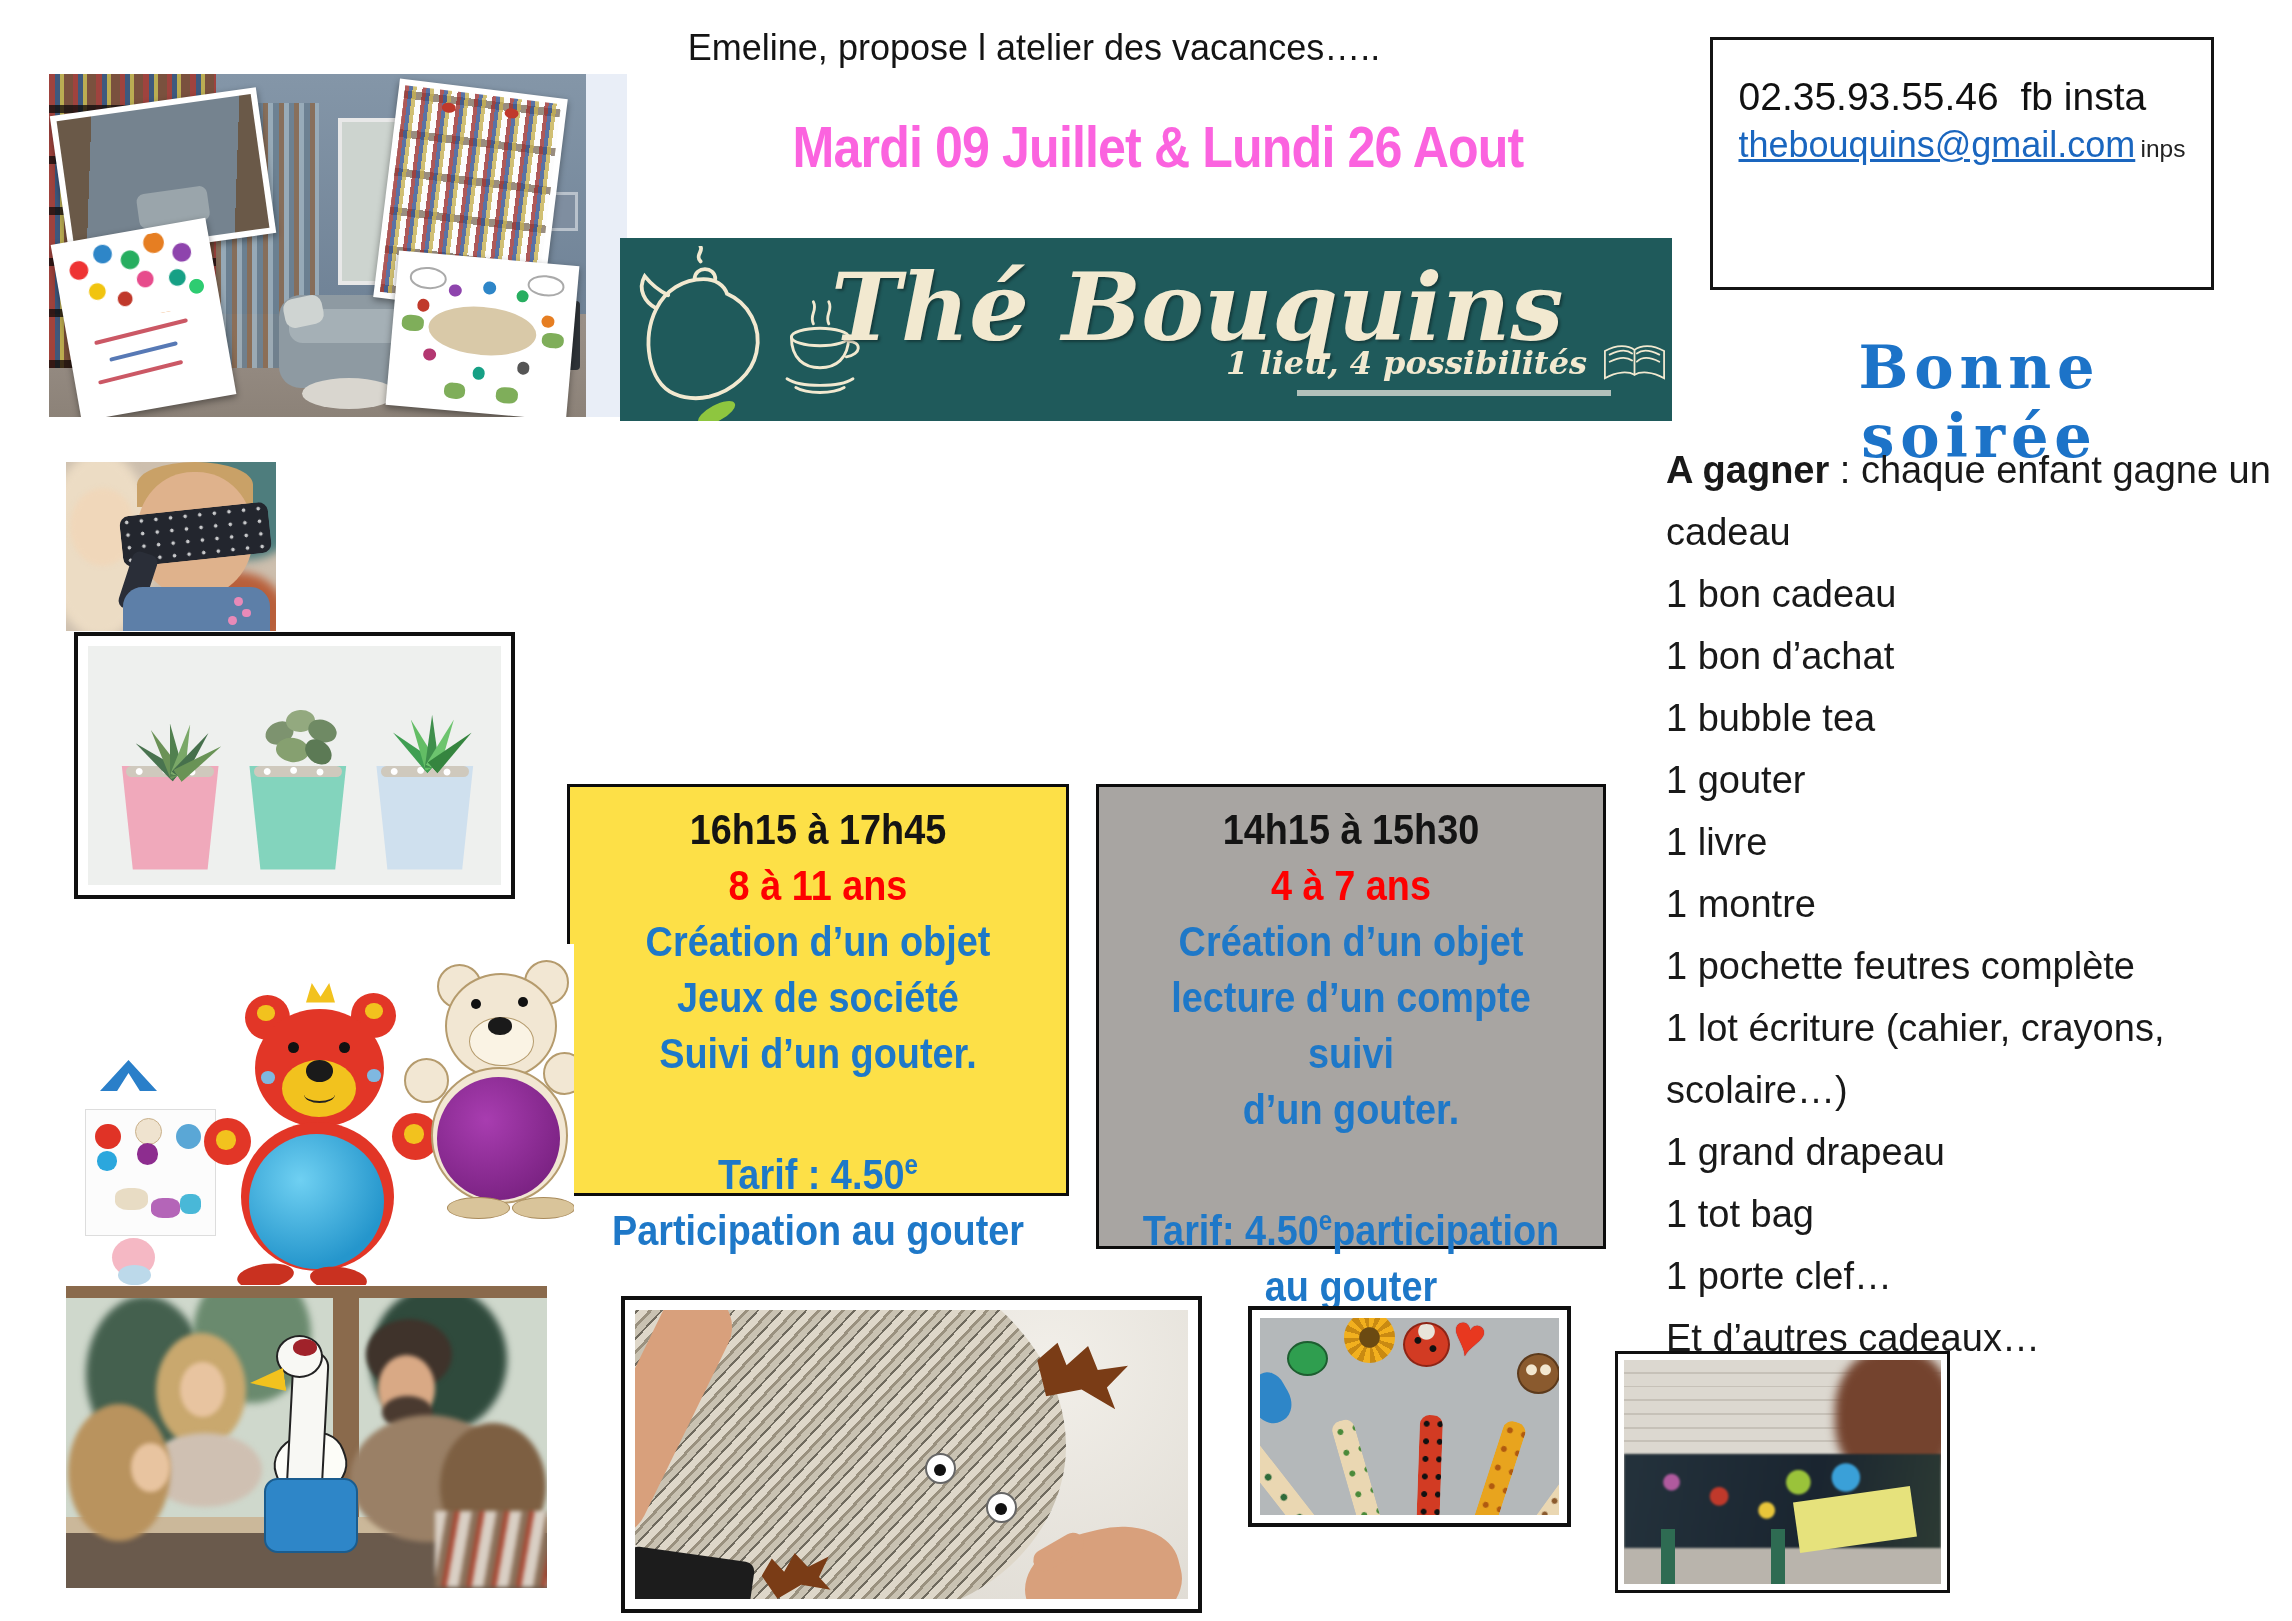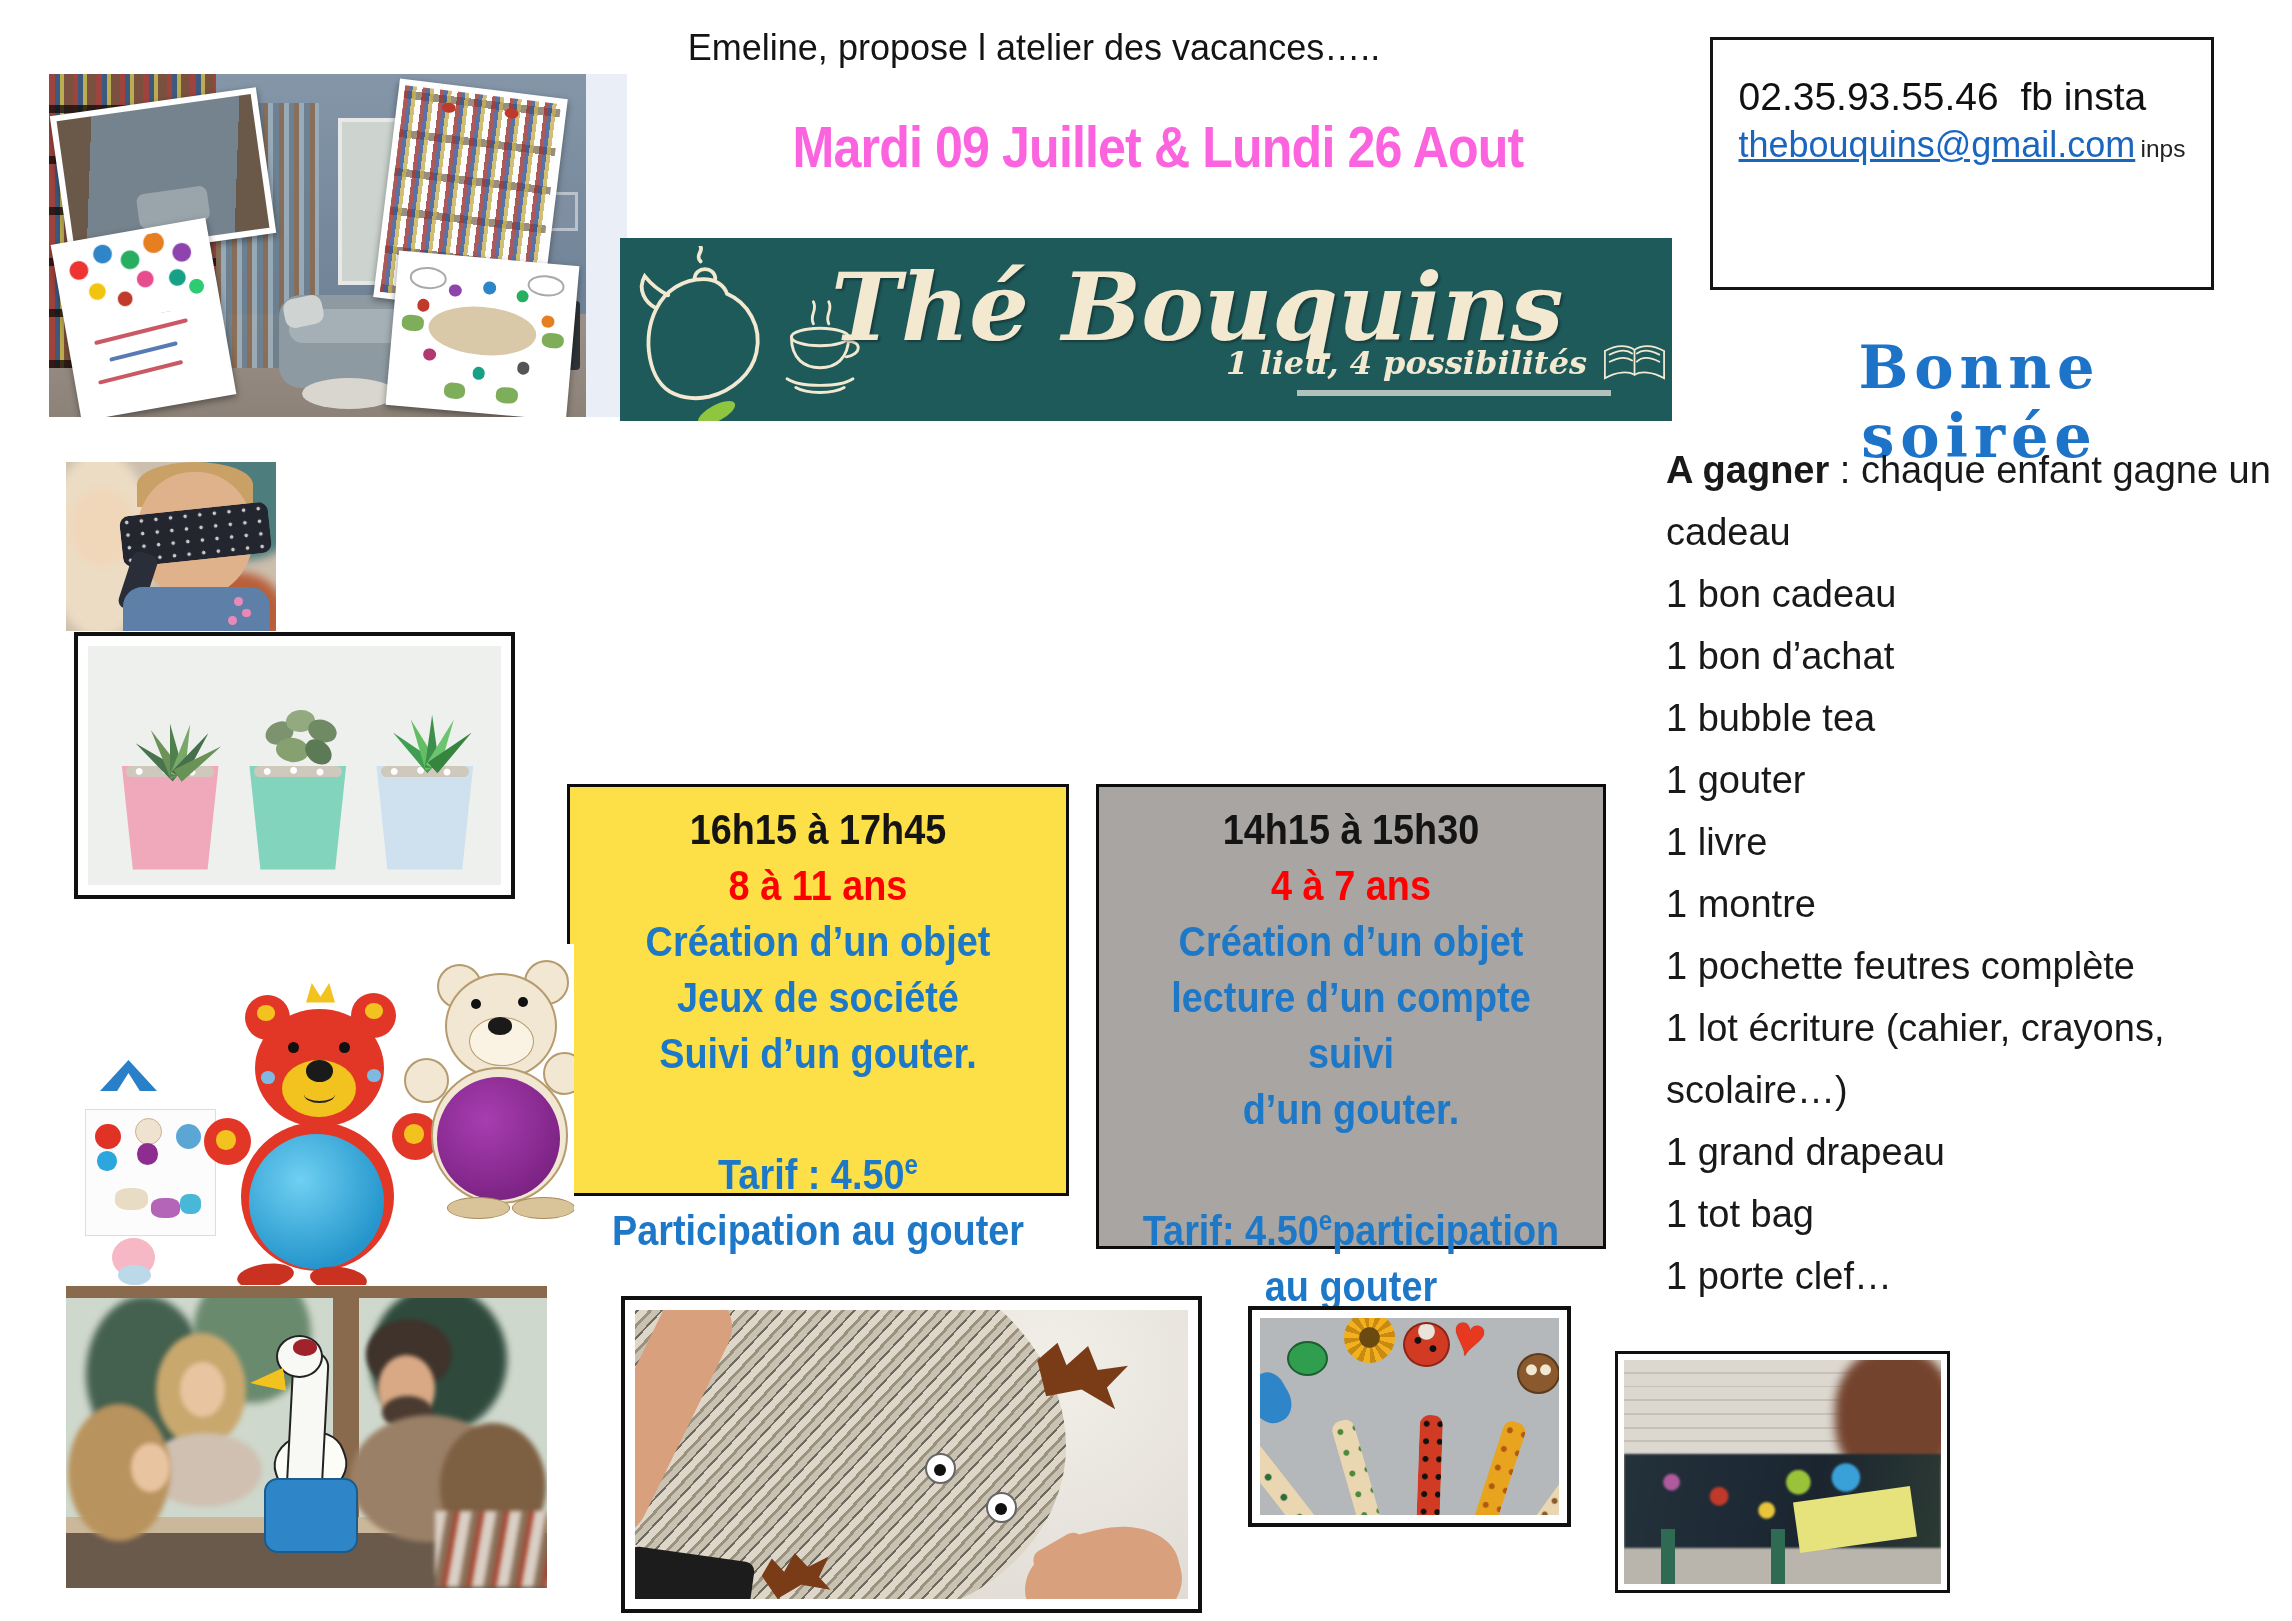--- a/index.html
+++ b/index.html
@@ -305,20 +305,21 @@
     <div>1 bon d’achat</div>
     <div>1 bubble tea</div>
     <div>1 gouter</div>
     <div>1 livre</div>
     <div>1 montre</div>
     <div>1 pochette feutres complète</div>
     <div>1 lot écriture (cahier, crayons, scolaire…)</div>
     <div>1 grand drapeau</div>
     <div>1 tot bag</div>
     <div>1 porte clef…</div>
+    <div>Et d’autres cadeaux…</div>
   </div>
 
   <div class="abs bandanaScene">
     <div class="blob" style="left:-19.6px;top:-9.8px;width:108px;height:186px;background:#ecdcc4;"></div>
     <div class="blob" style="right:-29px;top:-19.6px;width:118px;height:118px;background:#4e7d7d;"></div>
     <div class="blob" style="right:-9.8px;bottom:-29px;width:98px;height:88px;background:#b85f3a;"></div>
     <div class="blob" style="left:3.9px;top:25.5px;width:65px;height:78px;background:#f0d7ba;filter:blur(2.9px);"></div>
     <div class="hairTop"></div>
     <div class="headMain"></div>
     <div class="bandana"></div>

